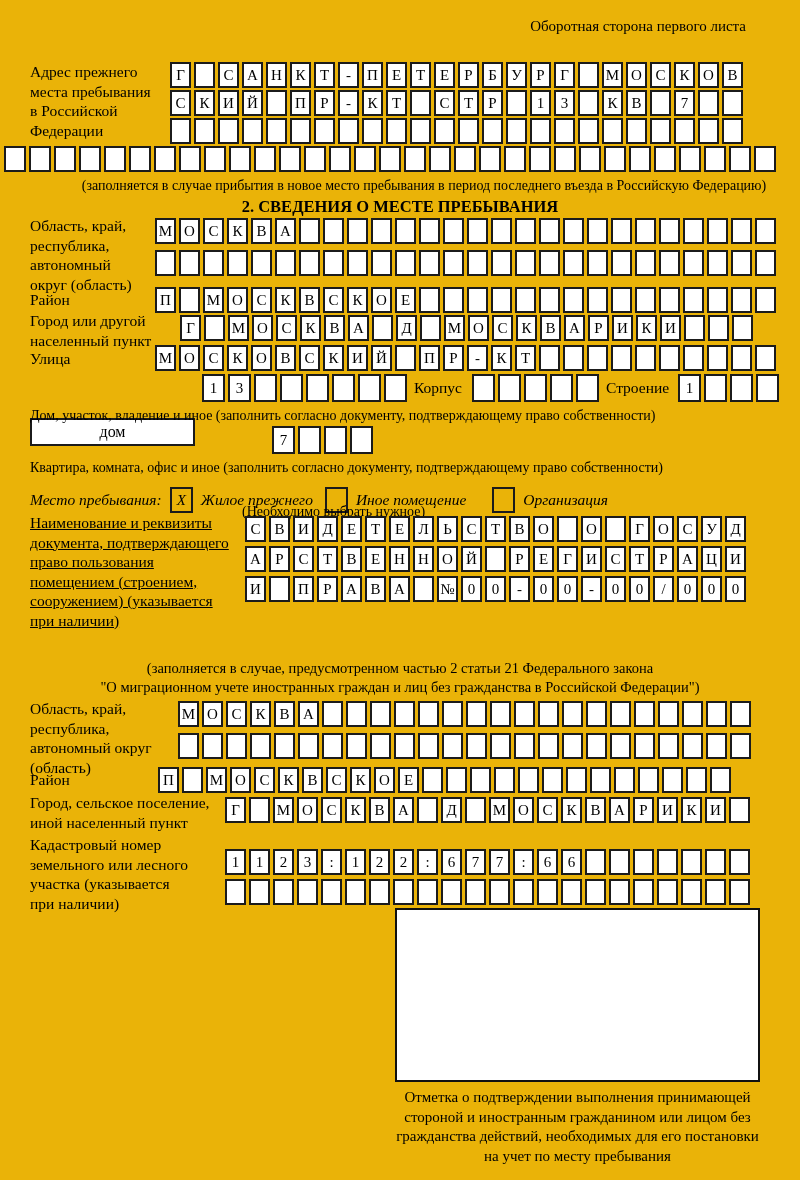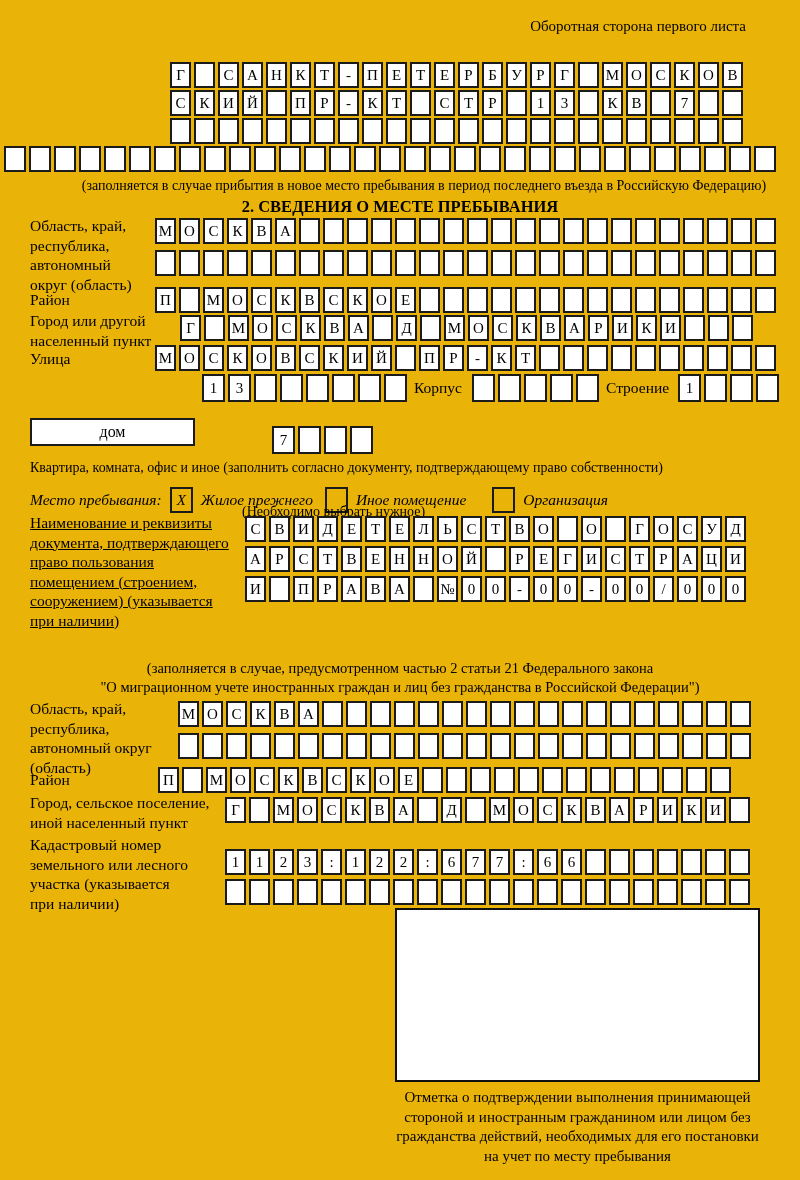--- a/index.html
+++ b/index.html
@@ -32,20 +32,24 @@
   .stampbox { box-sizing:border-box; border:2px solid #111; background:#fff; }
   .caption { font-size:15px; line-height:19.5px; text-align:center; white-space:pre-line; }
 </style>
 </head>
 <body>
 
 <div class="page">
 
   <div class="abs" style="top:18px; right:54px; font-size:15px;">Оборотная сторона первого листа</div>
 
+  <div class="abs label" style="left:30px; top:62px; width:145px;">Адрес прежнего
+места пребывания
+в Российской
+Федерации</div>
   <div class="abs cells" style="left:170px; top:62px;">
       <span class="cell">Г</span>
       <span class="cell"></span>
       <span class="cell">С</span>
       <span class="cell">А</span>
       <span class="cell">Н</span>
       <span class="cell">К</span>
       <span class="cell">Т</span>
       <span class="cell">-</span>
       <span class="cell">П</span>
@@ -323,20 +327,21 @@
       <span class="cell"></span>
       <span class="cell"></span>
     </div>
   <div class="abs label" style="left:606px; top:378px;">Строение</div>
   <div class="abs cells cells-lg" style="left:678px; top:374px;">
       <span class="cell">1</span>
       <span class="cell"></span>
       <span class="cell"></span>
       <span class="cell"></span>
     </div>
+  <div class="abs note" style="left:30px; top:407px;">Дом, участок, владение и иное (заполнить согласно документу, подтверждающему право собственности)</div>
 
   <div class="abs cells cells-lg" style="left:272px; top:426px;">
       <span class="cell">7</span>
       <span class="cell"></span>
       <span class="cell"></span>
       <span class="cell"></span>
     </div>
   <div class="abs note" style="left:30px; top:459px;">Квартира, комната, офис и иное (заполнить согласно документу, подтверждающему право собственности)</div>
 
   <div class="abs stay-row" style="left:30px; top:486px; height:28px;font-style:italic;">

